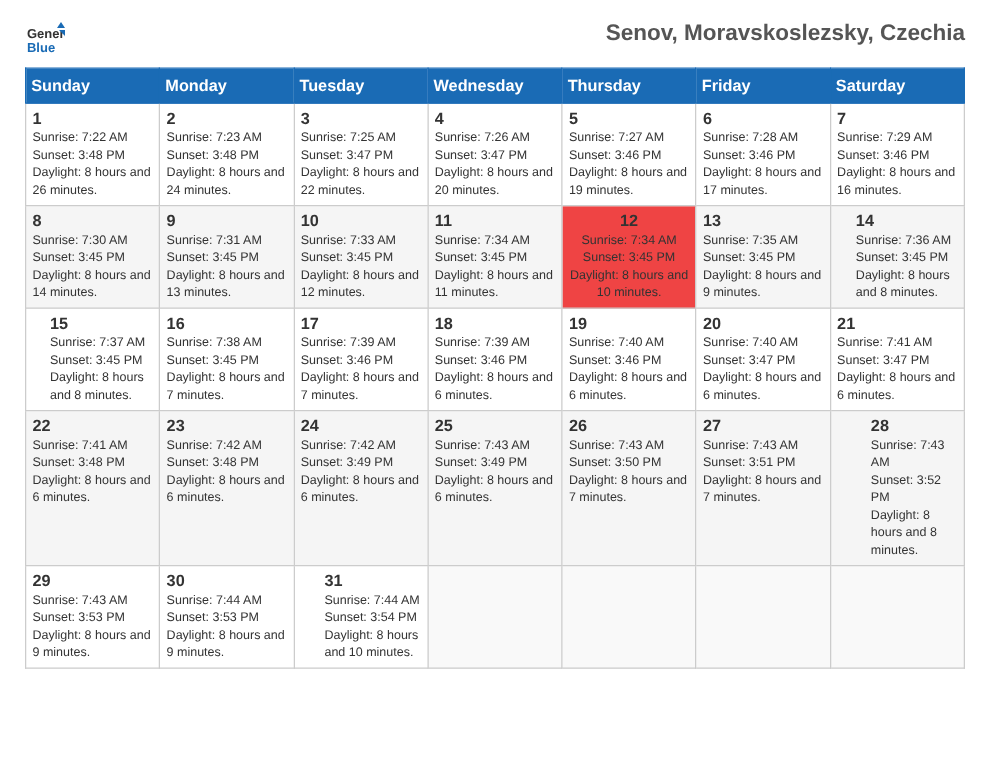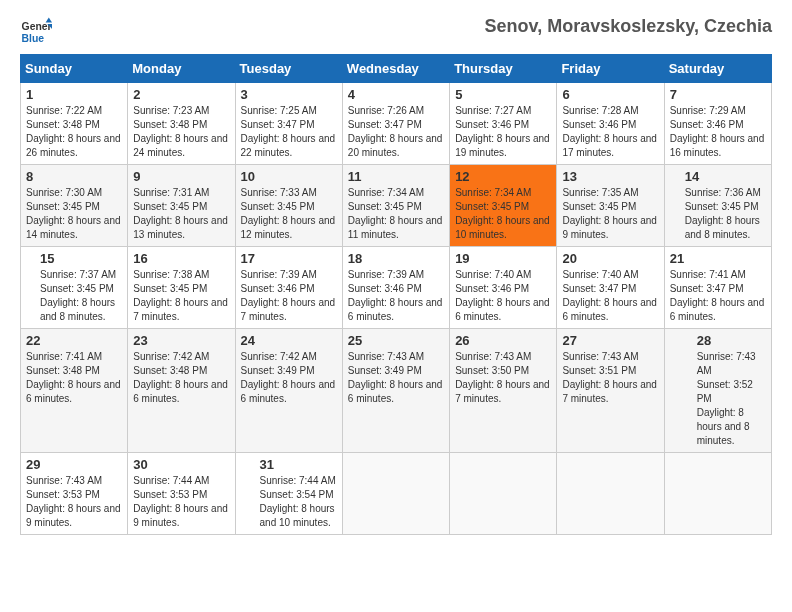--- a/index.html
+++ b/index.html
@@ -119,21 +119,21 @@
         <td style="background: rgb(255, 255, 255);"><span class="day-number">4</span><span class="cell-text">Sunrise: 7:26 AM<br>Sunset: 3:47 PM<br>Daylight: 8 hours and 20 minutes.</span></td>
         <td style="background: rgb(255, 255, 255);"><span class="day-number">5</span><span class="cell-text">Sunrise: 7:27 AM<br>Sunset: 3:46 PM<br>Daylight: 8 hours and 19 minutes.</span></td>
         <td style="background: rgb(255, 255, 255);"><span class="day-number">6</span><span class="cell-text">Sunrise: 7:28 AM<br>Sunset: 3:46 PM<br>Daylight: 8 hours and 17 minutes.</span></td>
         <td style="background: rgb(255, 255, 255);"><span class="day-number">7</span><span class="cell-text">Sunrise: 7:29 AM<br>Sunset: 3:46 PM<br>Daylight: 8 hours and 16 minutes.</span></td>
       </tr>
       <tr>
         <td style="background: rgb(245, 245, 245);"><span class="day-number">8</span><span class="cell-text">Sunrise: 7:30 AM<br>Sunset: 3:45 PM<br>Daylight: 8 hours and 14 minutes.</span></td>
         <td style="background: rgb(245, 245, 245);"><span class="day-number">9</span><span class="cell-text">Sunrise: 7:31 AM<br>Sunset: 3:45 PM<br>Daylight: 8 hours and 13 minutes.</span></td>
         <td style="background: rgb(245, 245, 245);"><span class="day-number">10</span><span class="cell-text">Sunrise: 7:33 AM<br>Sunset: 3:45 PM<br>Daylight: 8 hours and 12 minutes.</span></td>
         <td style="background: rgb(245, 245, 245);"><span class="day-number">11</span><span class="cell-text">Sunrise: 7:34 AM<br>Sunset: 3:45 PM<br>Daylight: 8 hours and 11 minutes.</span></td>
-        <td style="background: #f97316;"><span class="day-number">12</span><span class="cell-text">Sunrise: 7:34 AM<br>Sunset: 3:45 PM<br>Daylight: 8 hours and 10 minutes.</span></td>
+        <td style="background: #ef4444; text-align: center;"><span class="day-number">12</span><span class="cell-text">Sunrise: 7:34 AM<br>Sunset: 3:45 PM<br>Daylight: 8 hours and 10 minutes.</span></td>
         <td style="background: rgb(245, 245, 245);"><span class="day-number">13</span><span class="cell-text">Sunrise: 7:35 AM<br>Sunset: 3:45 PM<br>Daylight: 8 hours and 9 minutes.</span></td>
         <td style="background: rgb(245, 245, 245); padding-left: 20px;"><span class="day-number">14</span><span class="cell-text">Sunrise: 7:36 AM<br>Sunset: 3:45 PM<br>Daylight: 8 hours and 8 minutes.</span></td>
       </tr>
       <tr>
         <td style="background: rgb(255, 255, 255); padding-left: 19px;"><span class="day-number">15</span><span class="cell-text">Sunrise: 7:37 AM<br>Sunset: 3:45 PM<br>Daylight: 8 hours and 8 minutes.</span></td>
         <td style="background: rgb(255, 255, 255);"><span class="day-number">16</span><span class="cell-text">Sunrise: 7:38 AM<br>Sunset: 3:45 PM<br>Daylight: 8 hours and 7 minutes.</span></td>
         <td style="background: rgb(255, 255, 255);"><span class="day-number">17</span><span class="cell-text">Sunrise: 7:39 AM<br>Sunset: 3:46 PM<br>Daylight: 8 hours and 7 minutes.</span></td>
         <td style="background: rgb(255, 255, 255);"><span class="day-number">18</span><span class="cell-text">Sunrise: 7:39 AM<br>Sunset: 3:46 PM<br>Daylight: 8 hours and 6 minutes.</span></td>
         <td style="background: rgb(255, 255, 255);"><span class="day-number">19</span><span class="cell-text">Sunrise: 7:40 AM<br>Sunset: 3:46 PM<br>Daylight: 8 hours and 6 minutes.</span></td>
         <td style="background: rgb(255, 255, 255);"><span class="day-number">20</span><span class="cell-text">Sunrise: 7:40 AM<br>Sunset: 3:47 PM<br>Daylight: 8 hours and 6 minutes.</span></td>

